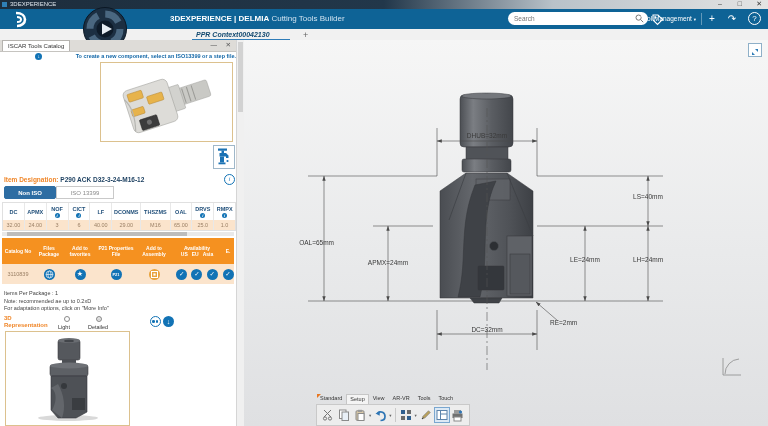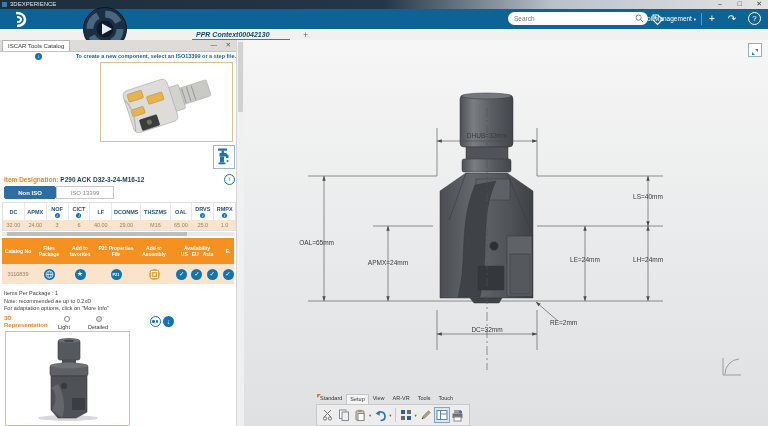--- a/index.html
+++ b/index.html
@@ -86,20 +86,26 @@
     <span class="abs wctl" style="right:46px;">–</span>
     <span class="abs wctl" style="right:26px;">□</span>
     <span class="abs wctl" style="right:6px;">✕</span>
   </div>
 
   <div id="appbar" class="abs">
     <svg class="abs" style="left:8px;top:2px;" width="20" height="17" viewBox="0 0 20 17">
       <path d="M8 2 C14 2 17 5 17 8.5 C17 12 14 15 9 15" stroke="#fff" stroke-width="2.6" fill="none"></path>
       <path d="M9 6 C12 6 13 7.2 13 8.5 C13 9.8 12 11 9 11" stroke="#fff" stroke-width="2" fill="none"></path>
     </svg>
+    <div id="brand" class="abs" style="left:170px;">
+      <b>3DEXPERIENCE</b>
+      <b style="color:#cfe2f0;"> </b><b>|</b>
+      <b> </b><b>DELMIA</b>
+      <span class="suite"> </span><span class="suite">Cutting Tools Builder</span>
+    </div>
     <div id="searchbox" class="abs" style="left:508px;top:3px;">
       <input placeholder="Search" style="">
       <svg width="9" height="9" viewBox="0 0 9 9">
         <circle cx="3.6" cy="3.6" r="2.6" fill="none" stroke="#777" stroke-width="1"></circle>
         <line x1="5.6" y1="5.6" x2="8.2" y2="8.2" stroke="#777" stroke-width="1"></line>
       </svg>
     </div>
     <svg class="abs" style="left:651px;top:4px;" width="13" height="13" viewBox="0 0 13 13">
       <path d="M2 2 L7 2 L11.5 6.5 L6.5 11.5 L2 7 Z" fill="none" stroke="#fff" stroke-width="1.1"></path>
       <circle cx="4.6" cy="4.6" r="1" fill="#fff"></circle>

